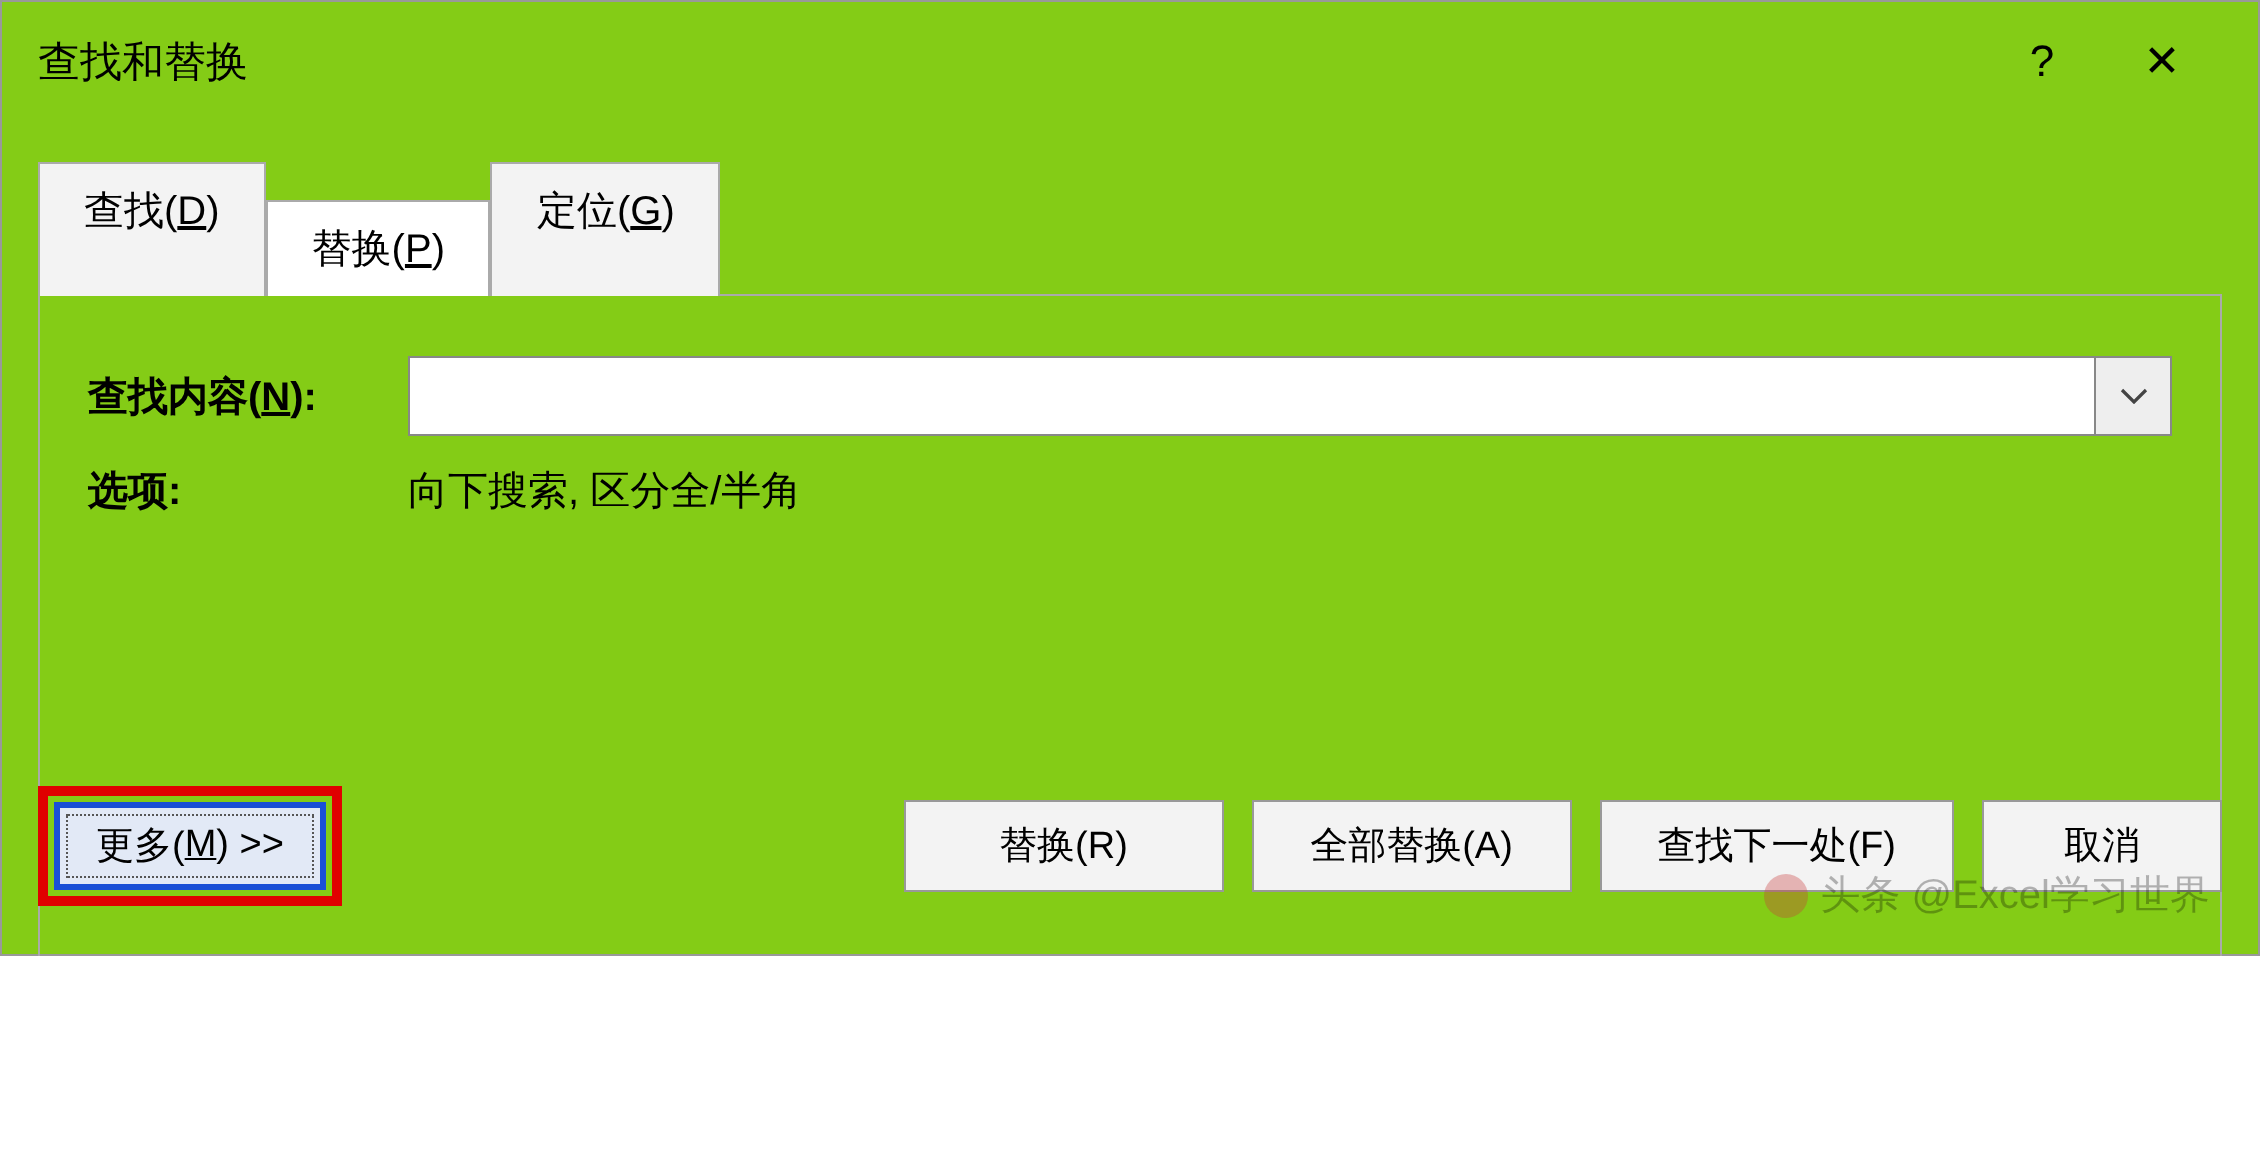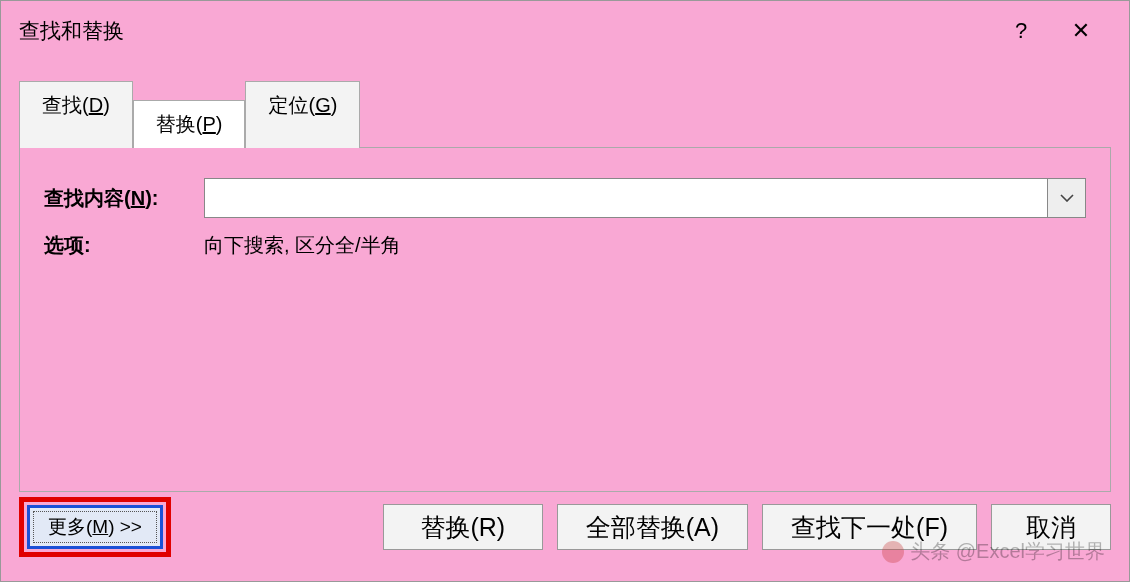--- a/index.html
+++ b/index.html
@@ -5,24 +5,24 @@
   * { box-sizing: border-box; }
   body {
     margin: 0;
     font-family: "Microsoft YaHei", "SimSun", sans-serif;
     font-size: 19px;
     background: #fff;
     color: #000;
   }
   .dialog {
     width: 1130px;
-    height: 582px;
+    height: 478px;
     border: 1px solid #999;
     position: relative;
-    background: #f9a8d4;
+    background: #84cc16;
   }
   .titlebar {
     height: 60px;
     display: flex;
     align-items: center;
     padding: 0 18px;
   }
   .titlebar-title {
     flex: 1;
     font-size: 21px;
@@ -110,21 +110,21 @@
     right: 18px;
     bottom: 24px;
     display: flex;
     align-items: center;
   }
   .btn {
     height: 46px;
     padding: 0 28px;
     border: 1px solid #999;
     background: #f3f3f3;
-    font-size: 25px;
+    font-size: 19px;
     display: flex;
     align-items: center;
     justify-content: center;
     cursor: pointer;
     margin-left: 14px;
     min-width: 160px;
   }
   .more-wrap {
     border: 5px solid #e00000;
     padding: 3px;

